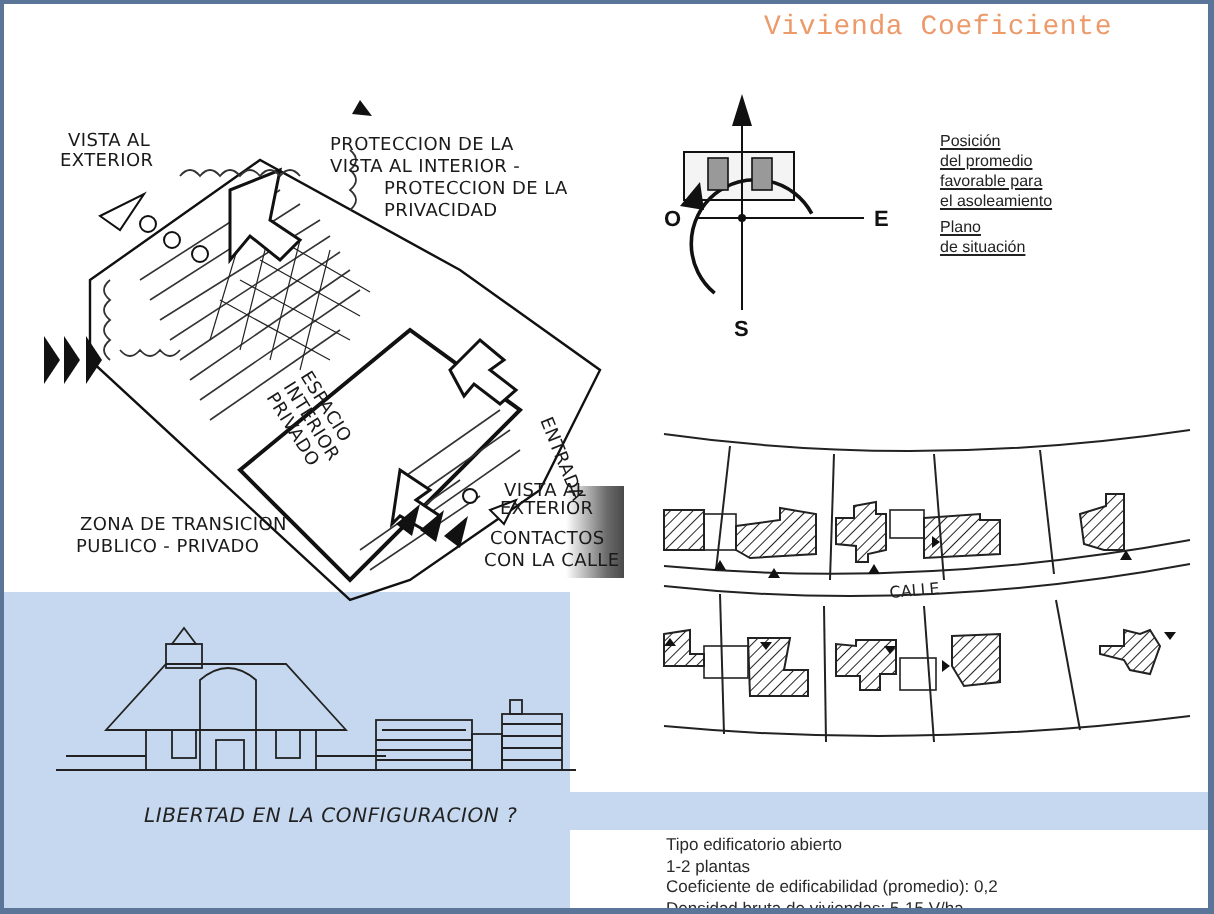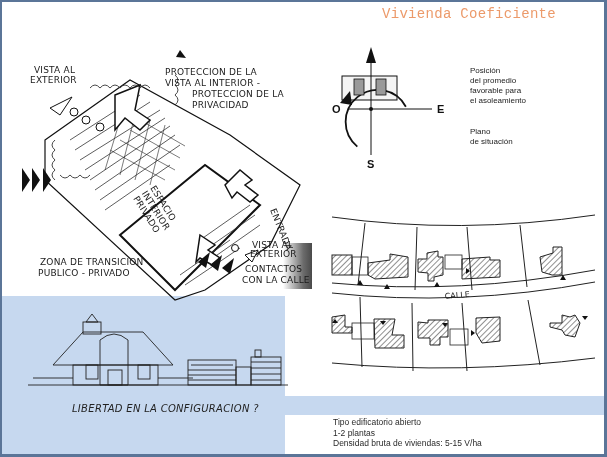--- a/index.html
+++ b/index.html
@@ -4,21 +4,21 @@
 <style>
   html, body { margin: 0; padding: 0; }
   body { width: 607px; height: 457px; background: #ffffff; position: relative; overflow: hidden; font-family: "Liberation Sans", sans-serif; }
   .frame { position: absolute; left: 0; top: 0; width: 607px; height: 457px; box-sizing: border-box; border-top: 2px solid #5b7598; border-left: 2px solid #5b7598; border-right: 3px solid #5b7598; border-bottom: 3px solid #5b7598; }
   .title { position: absolute; left: 382px; top: 6px; font-family: "Liberation Mono", monospace; font-size: 14px; color: #ec9a6a; letter-spacing: 0.3px; }
   .left-blue { position: absolute; left: 2px; top: 296px; width: 283px; height: 158px; background: #c6d8ef; }
   .band-blue { position: absolute; left: 285px; top: 396px; width: 319px; height: 19px; background: #c6d8ef; }
   .gray-bar { position: absolute; left: 283px; top: 243px; width: 29px; height: 46px; background: linear-gradient(to right, #ffffff, #6b6b6b 70%, #4a4a4a); }
   svg { position: absolute; overflow: visible; }
   .hand { font-family: "DejaVu Sans", sans-serif; font-size: 9px; fill: #1a1a1a; letter-spacing: 0.2px; }
-  .print { position: absolute; font-size: 8px; color: #222; line-height: 10px; }
+  .print { position: absolute; font-size: 8px; color: #222; line-height: 10px; text-decoration: underline; }
   .spec { position: absolute; left: 333px; top: 400px; font-size: 8.5px; color: #2a2a2a; line-height: 10.5px; margin-top: 17px; }
 </style>
 </head>
 <body>
 
 <div class="left-blue"></div>
 <div class="band-blue"></div>
 <div class="gray-bar"></div>
 
 <div class="title">Vivienda Coeficiente</div>
@@ -117,21 +117,21 @@
   <text x="107" y="68" font-family="Liberation Sans, sans-serif" font-size="11" font-weight="bold" fill="#111">E</text>
   <text x="37" y="123" font-family="Liberation Sans, sans-serif" font-size="11" font-weight="bold" fill="#111">S</text>
 </svg>
 
 <div class="print" style="left:470px;top:66px">
   <div>Posición</div>
   <div>del promedio</div>
   <div>favorable para</div>
   <div>el asoleamiento</div>
 </div>
-<div class="print" style="left:470px;top:127px">
+<div class="print" style="left:470px;top:109px">
   <div>Plano</div>
   <div>de situación</div>
 </div>
 
 <svg width="280" height="160" style="left:330px;top:215px">
   <g stroke="#222" stroke-width="1" fill="none">
     <path d="M2,2 Q130,20 265,0"></path>
     <path d="M2,68 Q130,80 265,55"></path>
     <path d="M2,78 Q130,92 265,67"></path>
     <path d="M2,148 Q130,160 265,143"></path>
@@ -207,16 +207,17 @@
       <line x1="223" y1="64" x2="253" y2="64"></line>
       <line x1="223" y1="70" x2="253" y2="70"></line>
     <rect x="227" y="40" width="6" height="7"></rect>
   </g>
 </svg>
 <div style="position:absolute;left:72px;top:403px;font-family:'DejaVu Sans',sans-serif;font-size:10px;font-style:italic;color:#222;letter-spacing:0.3px">LIBERTAD EN LA CONFIGURACION ?</div>
 
 <div class="spec">
   <div>Tipo edificatorio abierto</div>
   <div>1-2 plantas</div>
+  <div>Coeficiente de edificabilidad (promedio): 0,2</div>
   <div>Densidad bruta de viviendas: 5-15 V/ha</div>
 </div>
 
 <div class="frame"></div>
 
 </body></html>

